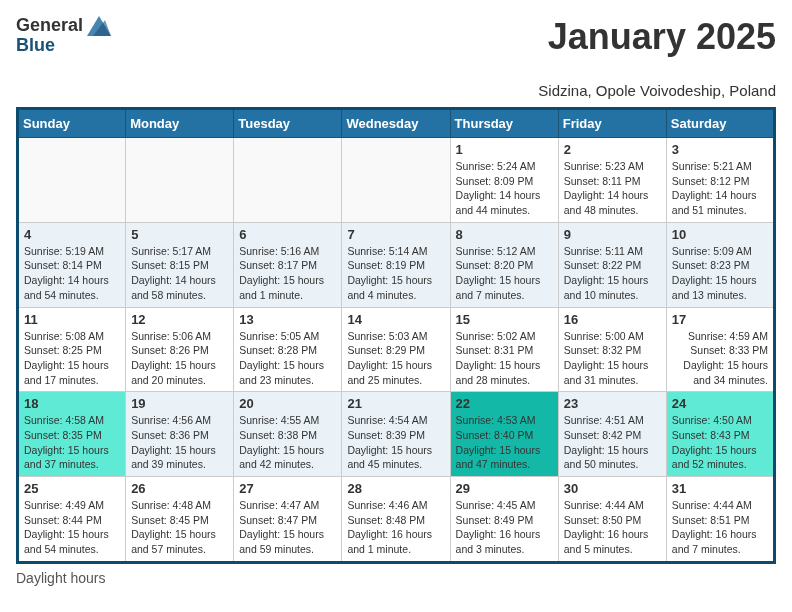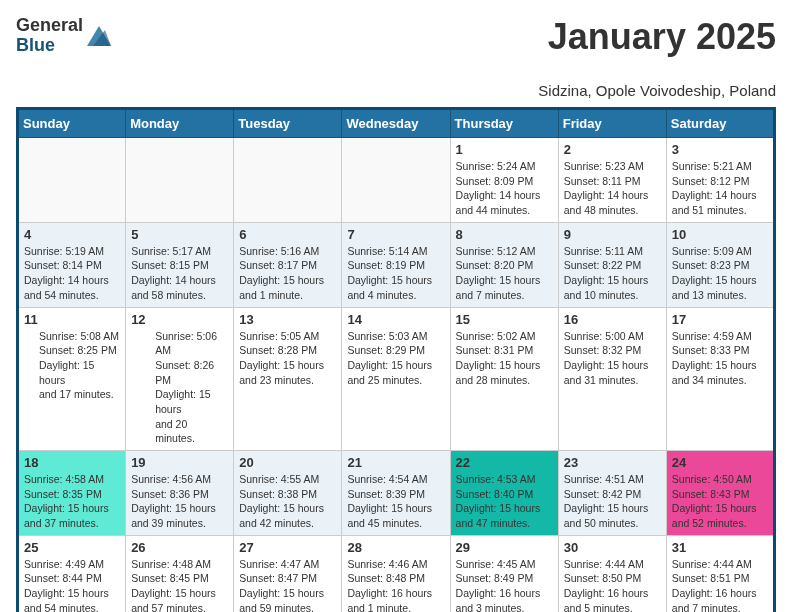--- a/index.html
+++ b/index.html
@@ -11,21 +11,20 @@
       padding: 16px;
     }
     .header {
       display: flex;
       justify-content: space-between;
       align-items: flex-start;
       margin-bottom: 8px;
     }
     .logo {
       display: flex;
-      align-items: center;
       gap: 2px;
     }
     .logo-text {
       display: flex;
       flex-direction: column;
       line-height: 1.1;
     }
     .logo-general {
       font-size: 18px;
       font-weight: bold;
@@ -206,28 +205,28 @@
           <span class="day-num">10</span>
           <div class="day-info" style="white-space: pre-line;">Sunrise: 5:09 AM
 Sunset: 8:23 PM
 Daylight: 15 hours
 and 13 minutes.</div>
         </td>
       </tr>
       <tr>
         <td>
           <span class="day-num">11</span>
-          <div class="day-info" style="white-space: pre-line; margin-left: 15px;">Sunrise: 5:08 AM
+          <div class="day-info" style="white-space: pre-line;">Sunrise: 5:08 AM
 Sunset: 8:25 PM
 Daylight: 15 hours
 and 17 minutes.</div>
         </td>
         <td>
           <span class="day-num">12</span>
-          <div class="day-info" style="white-space: pre-line; margin-left: 24px;">Sunrise: 5:06 AM
+          <div class="day-info" style="white-space: pre-line;">Sunrise: 5:06 AM
 Sunset: 8:26 PM
 Daylight: 15 hours
 and 20 minutes.</div>
         </td>
         <td>
           <span class="day-num">13</span>
           <div class="day-info" style="white-space: pre-line;">Sunrise: 5:05 AM
 Sunset: 8:28 PM
 Daylight: 15 hours
 and 23 minutes.</div>
@@ -248,21 +247,21 @@
         </td>
         <td>
           <span class="day-num">16</span>
           <div class="day-info" style="white-space: pre-line;">Sunrise: 5:00 AM
 Sunset: 8:32 PM
 Daylight: 15 hours
 and 31 minutes.</div>
         </td>
         <td>
           <span class="day-num">17</span>
-          <div class="day-info" style="white-space: pre-line;">Sunrise: 4:59 AM
+          <div class="day-info" style="white-space: pre-line; text-align: right;">Sunrise: 4:59 AM
 Sunset: 8:33 PM
 Daylight: 15 hours
 and 34 minutes.</div>
         </td>
       </tr>
       <tr>
         <td style="background: #5eead4;">
           <span class="day-num">18</span>
           <div class="day-info" style="white-space: pre-line;">Sunrise: 4:58 AM
 Sunset: 8:35 PM
@@ -297,21 +296,21 @@
 Daylight: 15 hours
 and 47 minutes.</div>
         </td>
         <td style="background: rgb(234, 242, 248);">
           <span class="day-num">23</span>
           <div class="day-info" style="white-space: pre-line;">Sunrise: 4:51 AM
 Sunset: 8:42 PM
 Daylight: 15 hours
 and 50 minutes.</div>
         </td>
-        <td style="background: #ec4899;">
+        <td style="background: #5eead4;">
           <span class="day-num">24</span>
           <div class="day-info" style="white-space: pre-line;">Sunrise: 4:50 AM
 Sunset: 8:43 PM
 Daylight: 15 hours
 and 52 minutes.</div>
         </td>
       </tr>
       <tr>
         <td>
           <span class="day-num">25</span>

